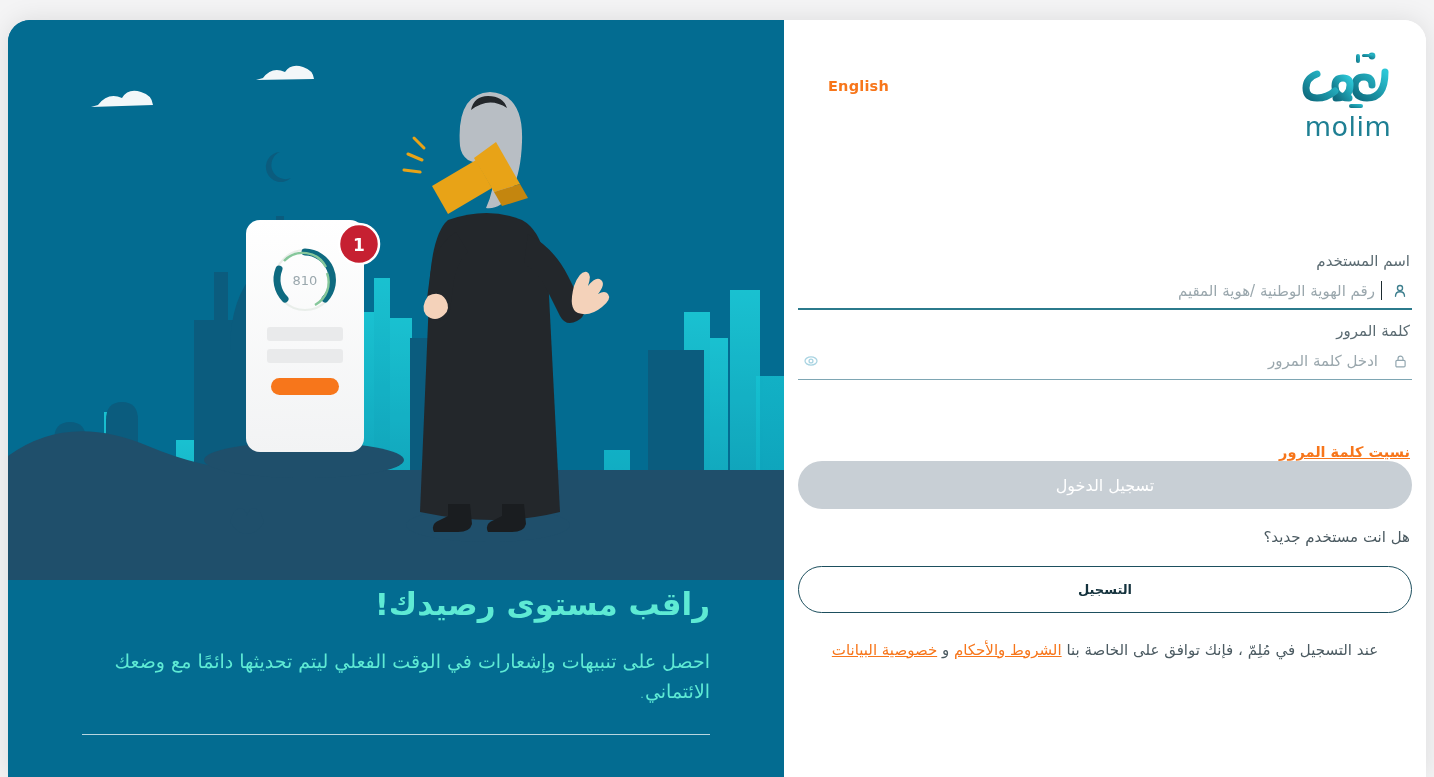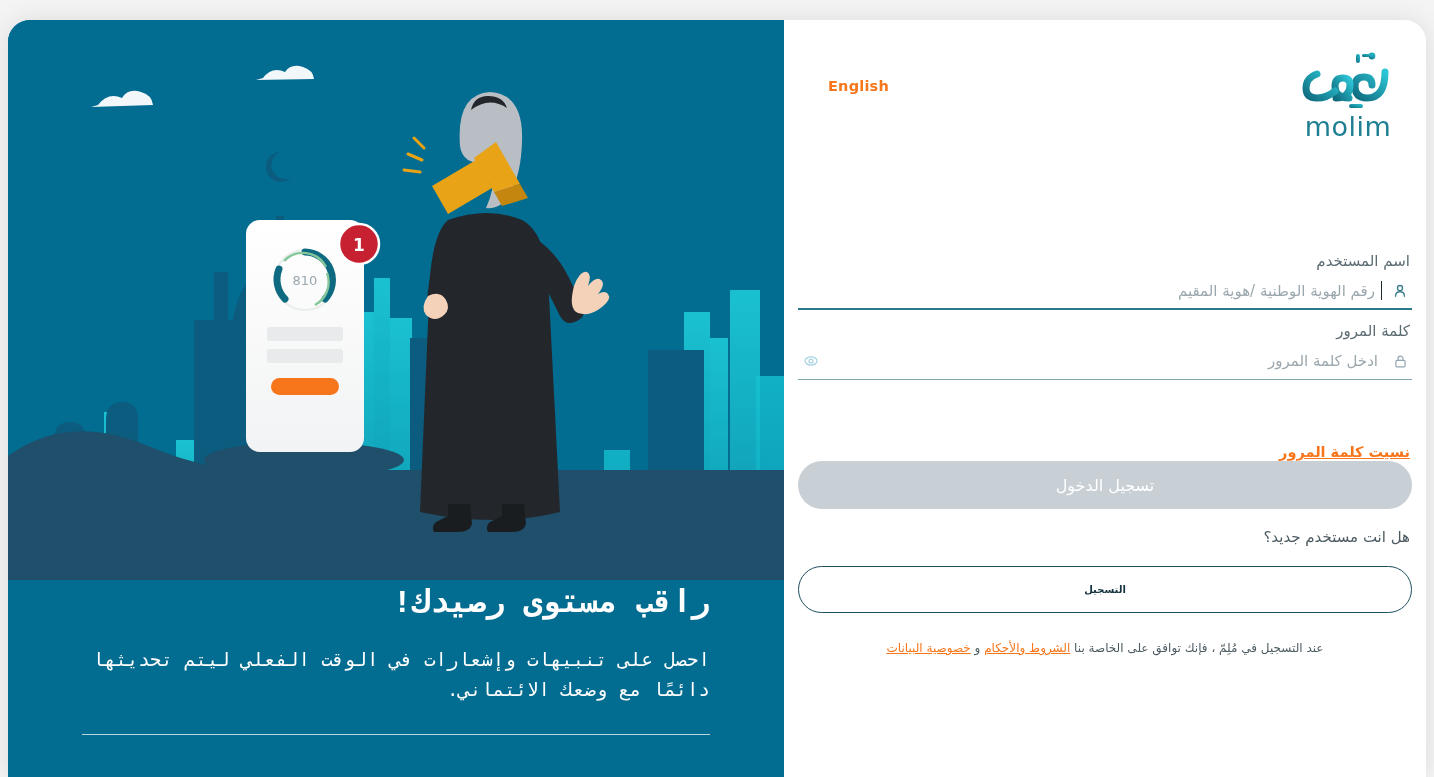--- a/index.html
+++ b/index.html
@@ -164,30 +164,30 @@
 
   .register-button {
     display: block;
     width: 100%;
     height: 47px;
     margin-top: 20px;
     border: 1.5px solid #1d4f5e;
     border-radius: 26px;
     background: #ffffff;
     color: #14323d;
-    font-size: 10px;
+    font-size: 13px;
     font-weight: bold;
     font-family: inherit;
     cursor: pointer;
   }
 
   .terms-text {
     margin-top: 26px;
     text-align: center;
-    font-size: 12px;
+    font-size: 15px;
     color: #4b5a61;
     line-height: 1.5;
   }
   .terms-link {
     color: #F7761B;
     text-decoration: underline;
     cursor: pointer;
   }
 
   
@@ -204,23 +204,22 @@
     width: 100%;
     height: 100%;
     display: block;
   }
 
   .promo {
     position: absolute;
     right: 74px;
     left: 74px;
     bottom: 42px;
-    color: #ffffff;
+    color: #5eead4;
     z-index: 5;
-    font-family: Liberation Mono, monospace;
   }
   .promo-title {
     font-size: 31px;
     font-weight: bold;
     line-height: 1.25;
     margin-bottom: 22px;
   }
   .promo-body {
     font-size: 19px;
     line-height: 1.58;

